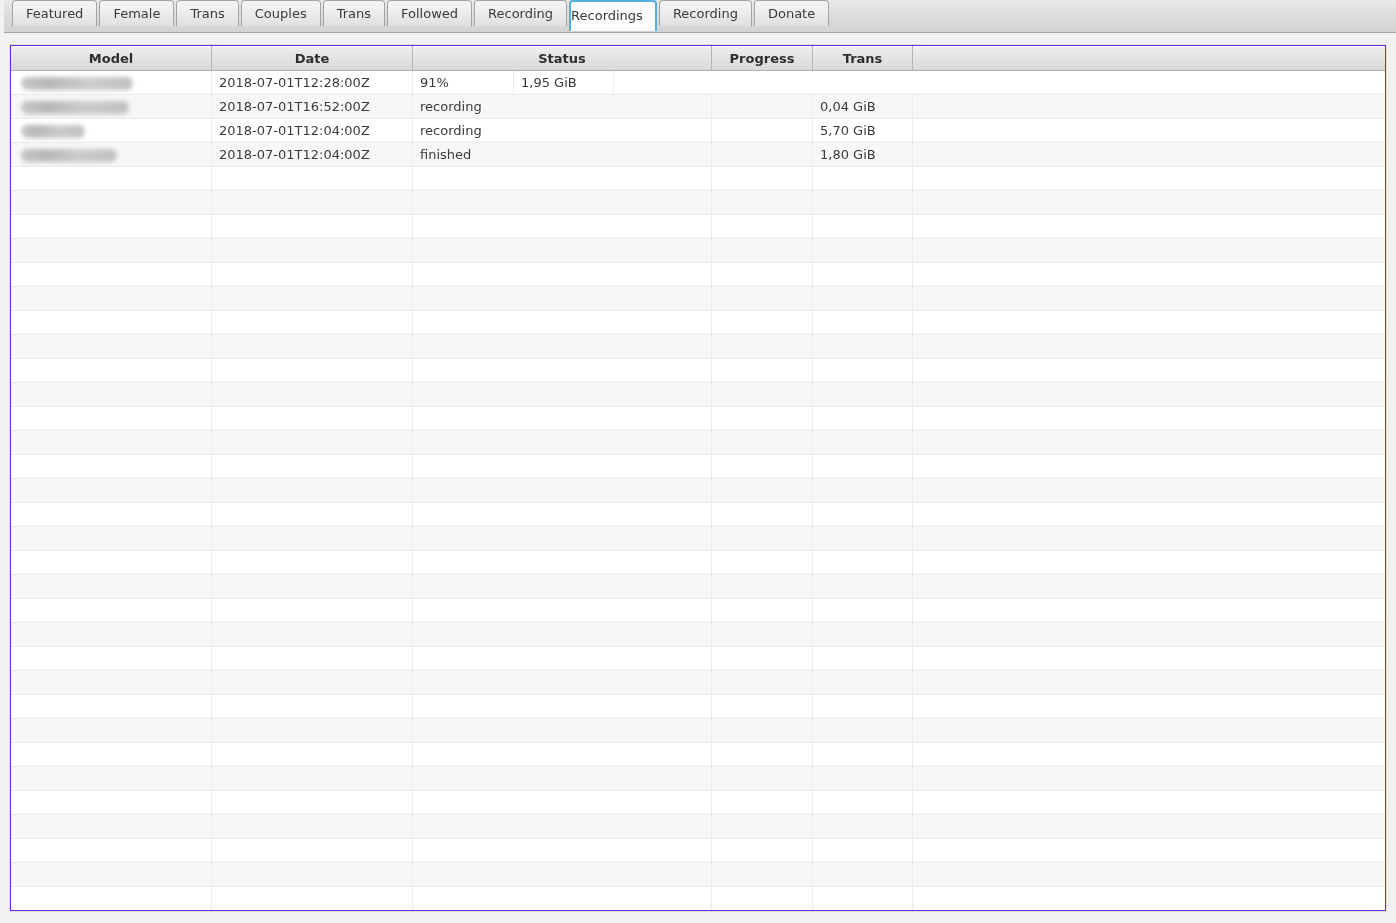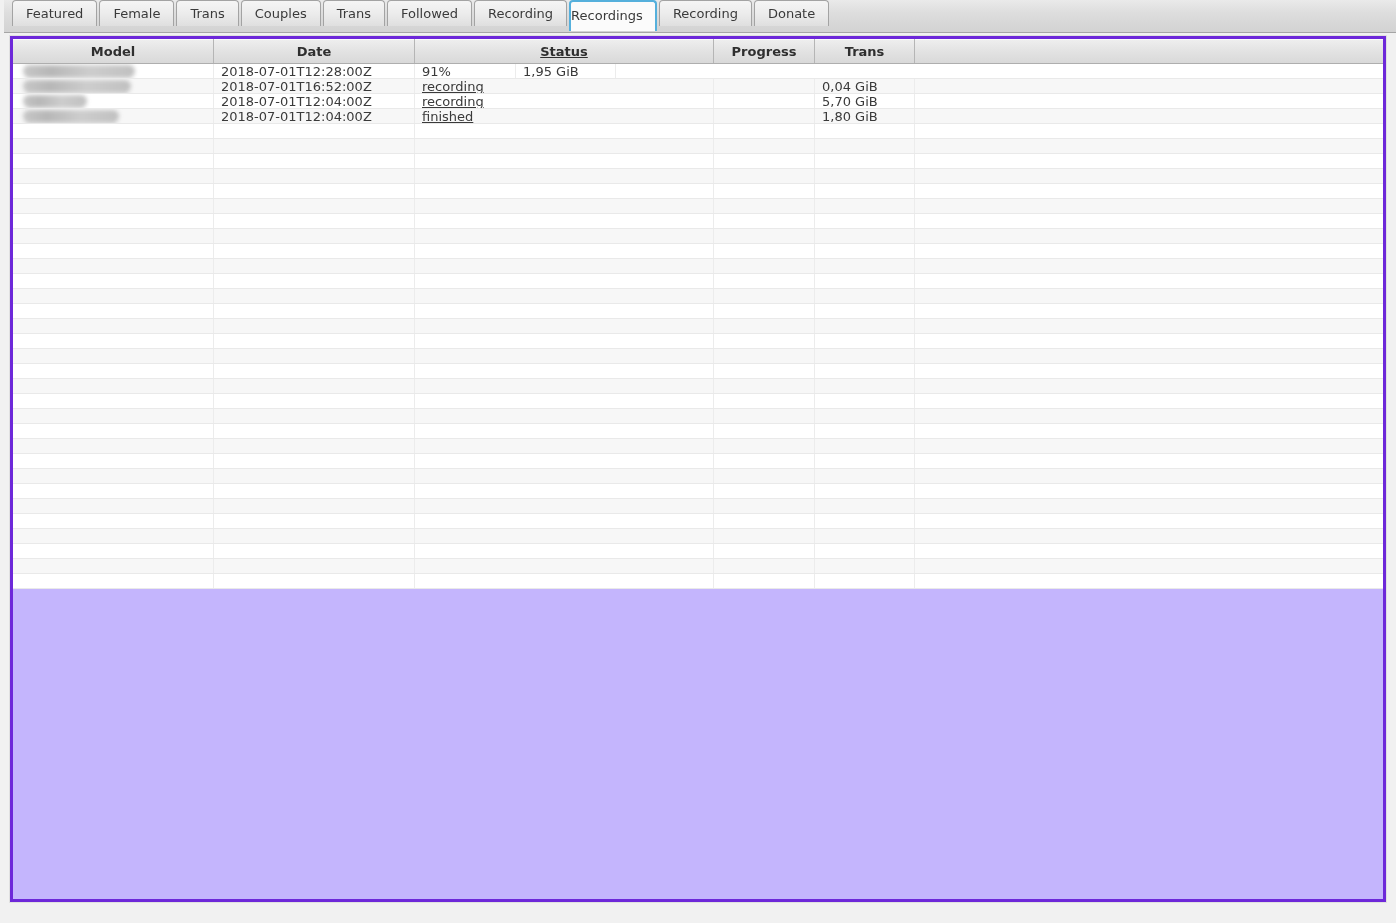--- a/index.html
+++ b/index.html
@@ -54,25 +54,25 @@
     padding: 0 12px 2px 0;
     background: #fbfbfb;
     border: 2px solid #55b0dc;
     border-bottom: none;
     border-radius: 4px 4px 0 0;
   }
 
   
   .table-frame {
     position: absolute;
-    left: 10px; top: 36px;
+    left: 10px; top: 45px;
     width: 1376px; height: 866px;
-    border: 3px solid #6d28d9;
+    border: 1px solid #6d28d9;
     box-shadow: 0 0 0 1px rgba(0,0,0,0.07);
-    background: #c4b5fd;
+    background: #3b82f6;
     overflow: hidden;
   }
 
   .thead {
     display: flex;
     height: 25px;
     background: linear-gradient(180deg, #efefef 0%, #e4e4e4 45%, #d9d9d9 100%);
     border-bottom: 1px solid #aeaeae;
     box-shadow: inset 0 1px 0 #fafafa;
   }
@@ -83,40 +83,40 @@
     font-weight: bold;
     color: #2f2f2f;
     border-right: 1px solid #b5b5b5;
     overflow: hidden;
     white-space: nowrap;
   }
   .th:last-child { border-right: none; }
 
   .row {
     display: flex;
-    height: 15px;
+    height: 24px;
     background: #ffffff;
     border-bottom: 1px solid #e9e9e9;
   }
   .row.alt { background: #f7f7f7; }
   .cell {
     display: flex;
     align-items: center;
     padding: 0 7px;
     color: #3a3a3a;
     border-right: 1px solid #ececec;
     overflow: hidden;
     white-space: nowrap;
   }
   .cell:last-child { border-right: none; }
 
   
   .c0 { width: 201px; }
   .c1 { width: 201px; }
-  .c2 { width: 299px; text-decoration: underline; }
+  .c2 { width: 299px; }
   .c3 { width: 101px; text-align: right; }
   .c4 { width: 100px; }
   .c5 { flex: 1; }
 
   
   .blob {
     height: 12px;
     margin-left: 3px;
     border-radius: 6px;
     background: linear-gradient(90deg, #c7c7c7 0%, #b7b7b7 25%, #cdcdcd 60%, #c0c0c0 100%);

